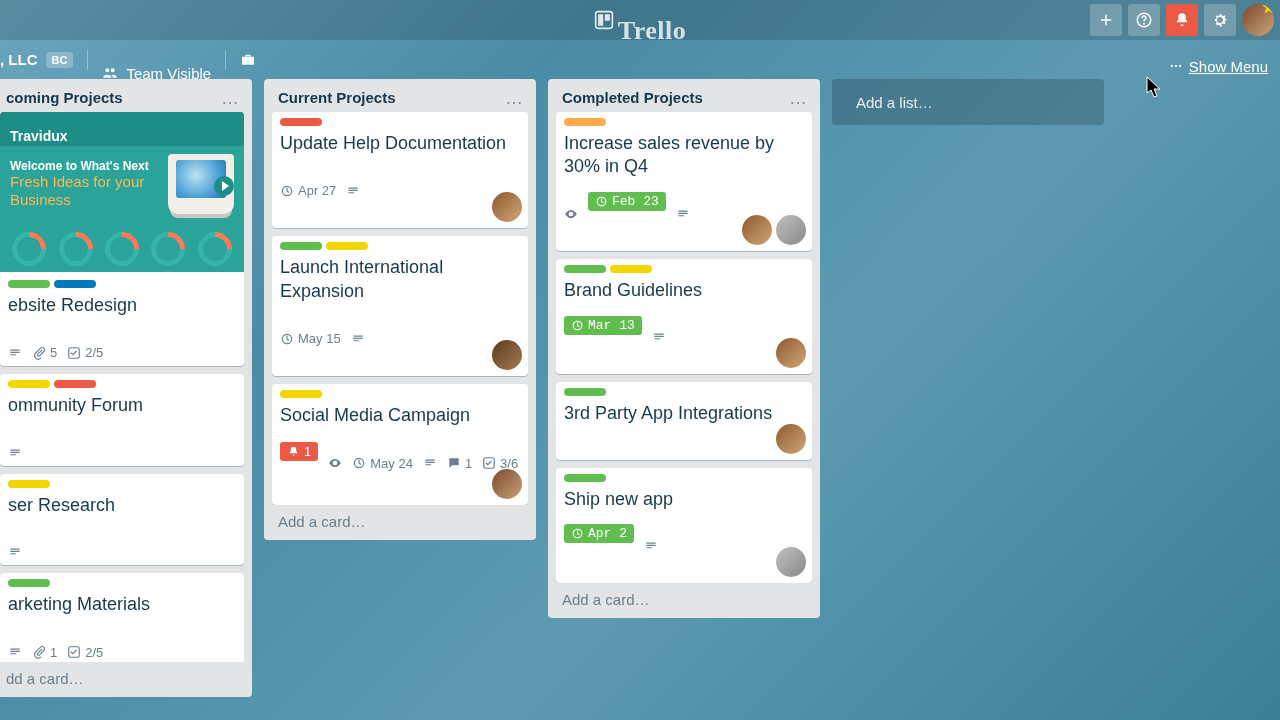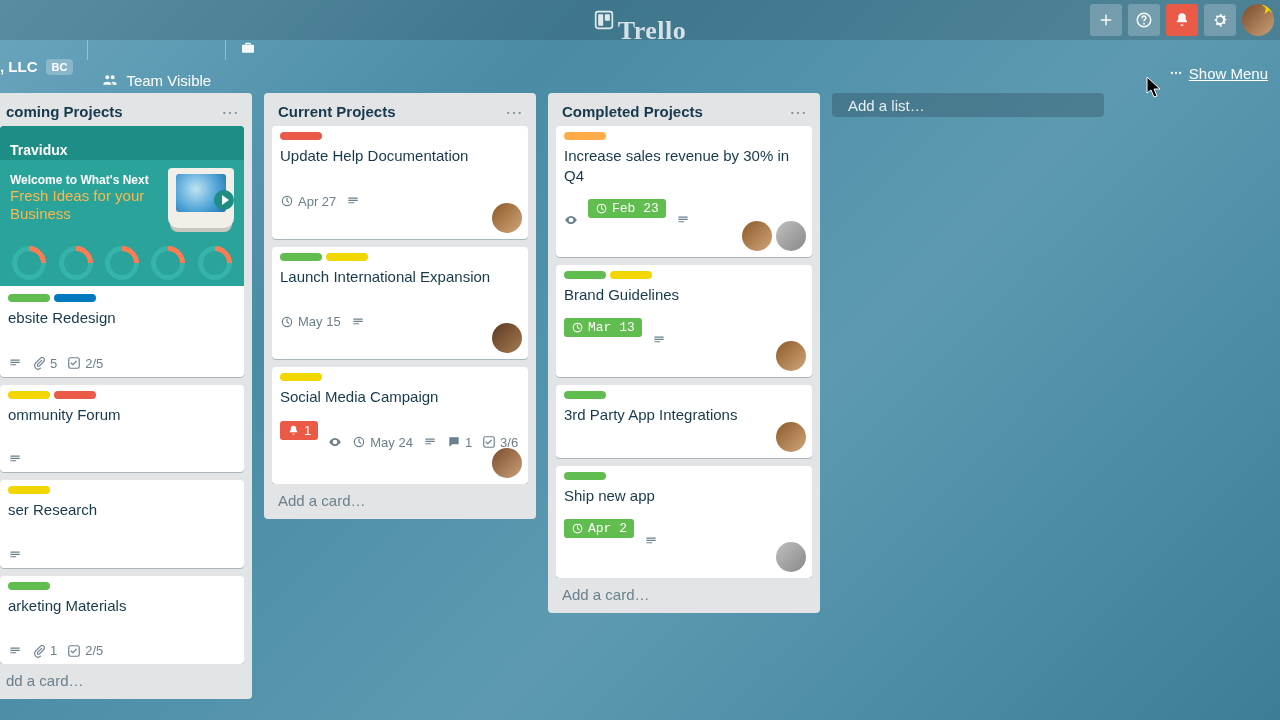--- a/index.html
+++ b/index.html
@@ -28,21 +28,21 @@
     width:32px; height:32px; border-radius:50%; background:#c4a772;
     display:flex; align-items:center; justify-content:center; font-size:12px; font-weight:600;
     position:relative; overflow:hidden;
   }
   .avatar.crown::after{
     content:""; position:absolute; top:-4px; right:-2px; width:14px; height:14px;
     background:#f2d600; clip-path:polygon(50% 0,65% 35%,100% 35%,72% 57%,82% 100%,50% 75%,18% 100%,28% 57%,0 35%,35% 35%);
   }
   
   .boardbar {
-    height:53px; display:flex; padding:0 12px 0 0; gap:14px;
+    height:39px; display:flex; align-items:center; padding:0 12px 0 0; gap:14px;
     color:#fff; font-size:15px;
   }
   .boardbar .org { font-weight:700; padding-left:0; display:flex; align-items:center; gap:8px;}
   .badge-bc { font-size:11px; font-weight:600; background:rgba(255,255,255,.25); border-radius:4px; padding:2px 6px;}
   .sep { width:1px; height:20px; background:rgba(255,255,255,.35); }
   .vis { display:flex; align-items:center; gap:8px;margin-top:27px; }
   .vis svg, .boardbar svg { width:16px; height:16px; fill:#fff; opacity:.95;}
   .boardbar .spacer { flex:1; }
   .showmenu { display:flex; align-items:center; gap:6px; cursor:pointer;margin-top:13px; }
   .showmenu span { text-decoration:underline; font-size:15px;}
@@ -51,33 +51,33 @@
   .board {
     display:flex; gap:12px; padding:0 12px 12px 0; height:calc(720px - 90px);
     align-items:flex-start;
     margin-left:-8px;
   }
   .list {
     width:272px; flex:0 0 272px; background:#e2e4e6; border-radius:4px;
     padding:8px; display:flex; flex-direction:column; max-height:100%;
   }
   .list.first { width:260px; flex:0 0 260px; margin-left:0; }
-  .list-header { display:flex; align-items:flex-start; justify-content:space-between; padding:2px 4px 6px 6px; }
+  .list-header { display:flex; align-items:center; justify-content:space-between; padding:2px 4px 6px 6px; }
   .list-title { font-size:15px; font-weight:700; color:#17394d; }
   .list-menu { color:#798d99; font-size:18px; line-height:10px; cursor:pointer; letter-spacing:1px;}
   .cards { display:flex; flex-direction:column; gap:8px; overflow:hidden; }
   .card {
     background:#fff; border-radius:4px; padding:6px 8px 6px 8px;
     box-shadow:0 1px 0 rgba(9,45,66,.25); position:relative; cursor:pointer;
   }
   .labels { display:flex; gap:4px; margin-bottom:6px;}
   .label { width:42px; height:8px; border-radius:4px;}
   .l-red{background:#eb5a46;} .l-green{background:#61bd4f;} .l-yellow{background:#f2d600;}
   .l-blue{background:#0079bf;} .l-orange{background:#ffab4a;}
-  .card-title { font-size:15px; color:#17394d; line-height:1.3; margin-bottom:4px;}
+  .card-title { font-size:18px; color:#17394d; line-height:1.3; margin-bottom:4px;}
   .badges { display:flex; align-items:center; gap:10px; color:#6b808c; font-size:13px; flex-wrap:wrap;}
   .badges .b { display:flex; align-items:center; gap:4px;margin-top:24px;}
   .badges svg { width:14px; height:14px; fill:#6b808c;}
   .due {
     background:#61bd4f; color:#fff; border-radius:3px; padding:2px 7px;
     display:flex; align-items:center; gap:4px; font-size:13px; font-weight:500;font-family:Liberation Mono, monospace;
   }
   .due svg{ fill:#fff; width:13px; height:13px;}
   .notif { background:#eb5a46; color:#fff; border-radius:3px; padding:2px 7px; display:flex; gap:4px; align-items:center; font-size:13px;}
   .notif svg { fill:#fff; width:13px; height:13px;}
@@ -85,23 +85,23 @@
   .member {
     width:30px; height:30px; border-radius:50%; background:#b08968;
     border:0; display:inline-block;
   }
   .m1{background:linear-gradient(135deg,#8b5a2b,#d2a679);} 
   .m2{background:linear-gradient(135deg,#5a3a22,#a87b50);} 
   .m3{background:linear-gradient(135deg,#c0c0c0,#888);} 
   .m4{background:linear-gradient(135deg,#7a4a2a,#caa27a);}
   .add-card { color:#6b808c; font-size:15px; padding:8px 6px 2px 6px; cursor:pointer;}
   .add-list {
-    width:272px; flex:0 0 272px; height:24px;
+    width:272px; flex:0 0 272px; height:46px;
     background:rgba(0,0,0,.18); border-radius:4px; color:#e8eef2;
-    display:flex; align-items:center; padding:0 16px; font-size:15px; cursor:pointer;
+    display:flex; align-items:center; padding:0 24px; font-size:15px; cursor:pointer;
   }
   
   .cover {
     height:160px; margin:-6px -8px 8px -8px; border-radius:4px 4px 0 0;
     background:#2aa39a; position:relative; overflow:hidden;
   }
   .cover .hero-top { height:34px; background:#1d8d85; color:#fff; font-weight:700; font-size:14px; padding:16px 10px;}
   .cover .hero-mid { display:flex; align-items:center; padding:8px 10px 4px; gap:12px;}
   .cover .hero-mid .txt { font-size:12px; color:#fff; font-weight:600; line-height:1.2;}
   .cover .hero-mid .txt small{ display:block; color:#ffb74d; font-weight:400; font-size:15px;}

